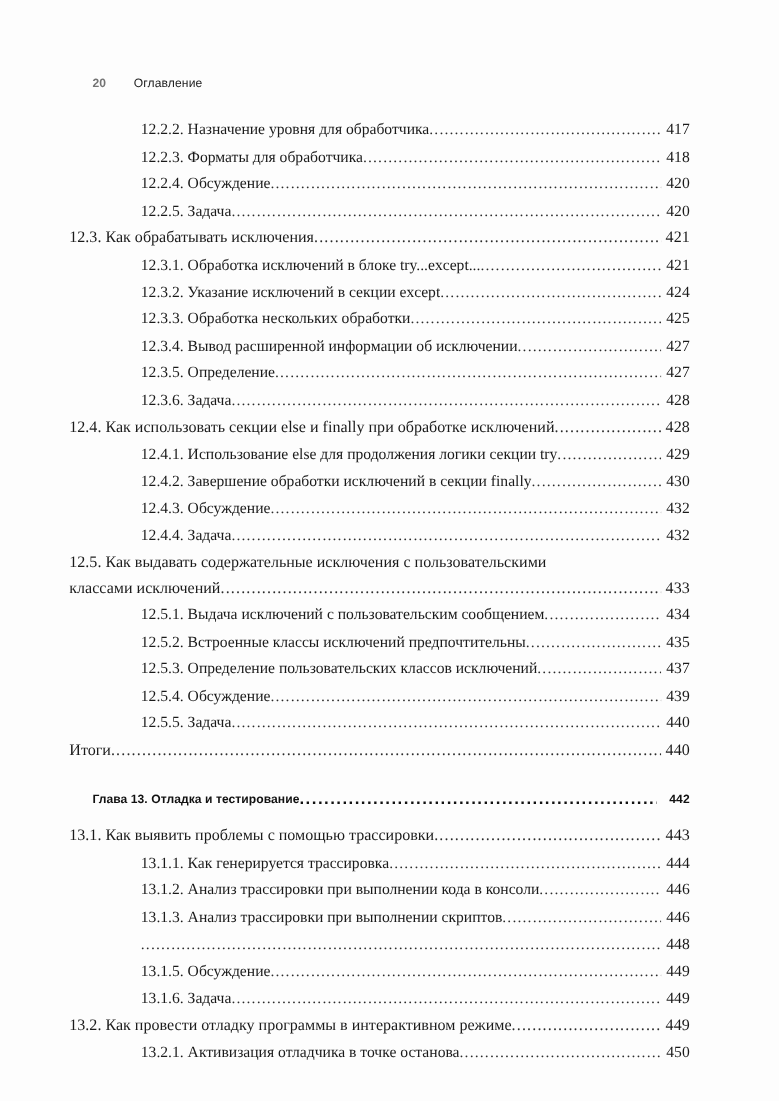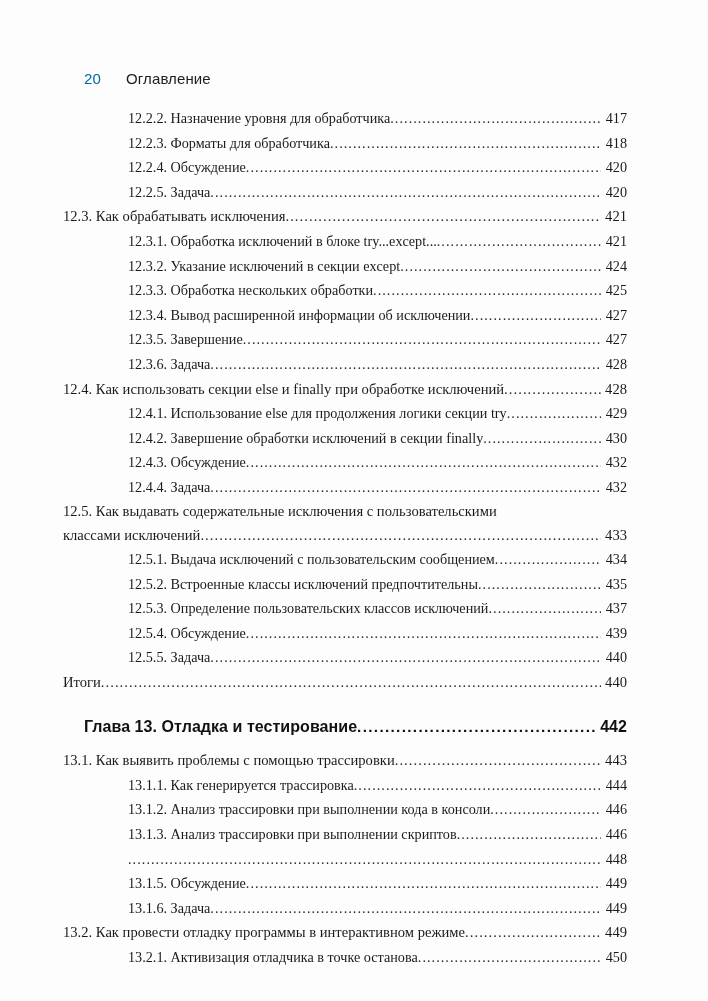--- a/index.html
+++ b/index.html
@@ -26,27 +26,27 @@
   
   .running-head {
     position: absolute;
     top: 70px;
     left: 84px;
     display: flex;
     align-items: baseline;
     font-family: "Liberation Sans", "DejaVu Sans", sans-serif;
   }
   .running-head .folio {
-    font-size: 15px;
-    font-weight: normal;
+    font-size: 11px;
+    font-weight: bold;
     letter-spacing: 0.2px;
-    color: #0369a1;
+    color: #737373;
   }
   .running-head .head-title {
-    font-size: 15px;
+    font-size: 11px;
     font-weight: normal;
     color: #1c1c1c;
     margin-left: 25px;
     letter-spacing: 0.1px;
   }
 
   
   .toc {
     position: absolute;
     top: 106px;
@@ -115,21 +115,21 @@
   }
   .wrap-first .leader::after { content: ""; }
   .wrap-first .pageno { min-width: 0; }
 
   
   .chapter {
     padding-left: 84px;
     padding-right: 81px;
     font-family: "Liberation Sans", "DejaVu Sans", sans-serif;
     font-weight: bold;
-    font-size: 16px;
+    font-size: 11px;
     height: 24.6px;
     line-height: 24.6px;
     color: #111;
     letter-spacing: 0.05px;
   }
   .chapter .leader::after {
     font-family: "Liberation Sans", "DejaVu Sans", sans-serif;
     font-weight: bold;
     font-size: 15.4px;
     letter-spacing: 1.3px;
@@ -192,21 +192,21 @@
         <span class="label">12.3.3. Обработка нескольких обработки</span>
         <span class="leader"></span>
         <span class="pageno">425</span>
       </div>
       <div class="toc-entry lvl3">
         <span class="label">12.3.4. Вывод расширенной информации об исключении</span>
         <span class="leader"></span>
         <span class="pageno">427</span>
       </div>
       <div class="toc-entry lvl3">
-        <span class="label">12.3.5. Завершение</span>
+        <span class="label">12.3.5. Определение</span>
         <span class="leader"></span>
         <span class="pageno">427</span>
       </div>
       <div class="toc-entry lvl3">
         <span class="label">12.3.6. Задача</span>
         <span class="leader"></span>
         <span class="pageno">428</span>
       </div>
       <div class="toc-entry lvl2">
         <span class="label">12.4. Как использовать секции else и finally при обработке исключений</span>

